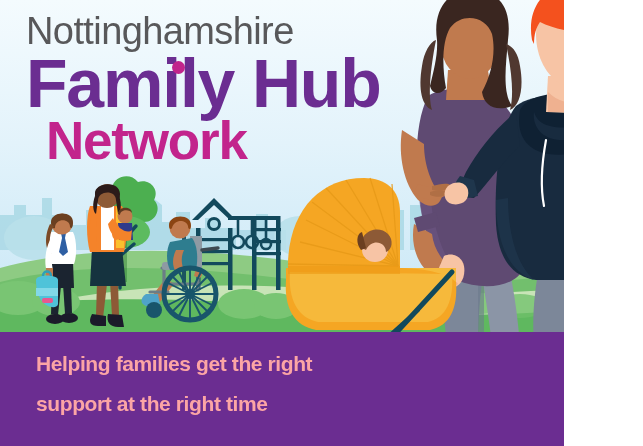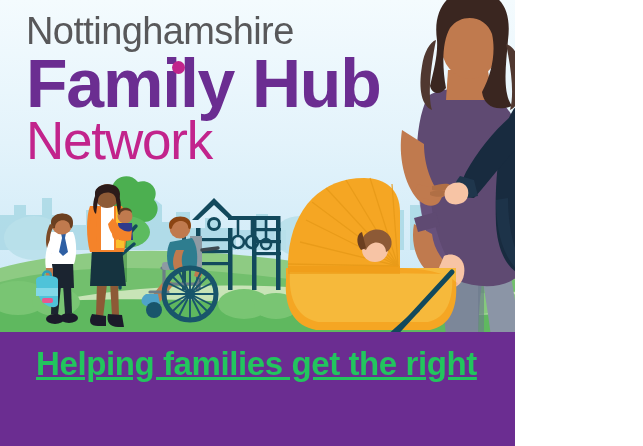--- a/index.html
+++ b/index.html
@@ -1,21 +1,21 @@
 <!DOCTYPE html>
 <html><head>
 <meta charset="utf-8">
 <style>
   * { margin:0; padding:0; box-sizing:border-box; }
   html,body { background:#ffffff; }
   body { font-family:"Liberation Sans", sans-serif; }
 
   #banner {
     position:relative;
-    width:515px;
+    width:564px;
     height:446px;
     overflow:hidden;
     background:linear-gradient(180deg,#f4fbfe 0%,#e3f3fb 32%,#cfeaf7 62%,#c3e5f4 100%);
   }
 
   
   .wordmark { position:absolute; left:26px; top:8px; z-index:30; }
   .wm-county {
     font-size:38px;
     line-height:46px;
@@ -29,24 +29,25 @@
     line-height:59px;
     font-weight:700;
     letter-spacing:-1.2px;
     color:#6b2d91;
     white-space:nowrap;
     position:relative;
   }
   .wm-net {
     font-size:53px;
     line-height:56px;
-    font-weight:400;
+    font-weight:700;
     letter-spacing:-1.2px;
     color:#c2248c;
     white-space:nowrap;
+    margin-left:20px;
   }
   .idot {
     position:absolute;
     width:13px; height:13px;
     border-radius:50%;
     background:#c2248c;
     left:146px; top:7px;
   }
 
   
@@ -54,27 +55,26 @@
     position:absolute;
     left:0; bottom:0;
     width:100%;
     height:114px;
     background:#6b2d91;
     z-index:40;
   }
   .strap-text {
     position:absolute;
     left:36px; top:12px;
-    color:#22c55e;
-    font-size:33px;
+    color:#fca5a5;
+    font-size:21px;
     font-weight:700;
     line-height:40px;
     letter-spacing:-0.4px;
     width:560px;
-    text-decoration:underline;
   }
 
   
   .layer { position:absolute; left:0; top:0; width:643px; height:446px; }
   .layer.z5  { z-index:5; }
   .layer.z10 { z-index:10; }
   .layer.z15 { z-index:15; }
   .layer.z20 { z-index:20; }
   .layer.z25 { z-index:25; }
   svg { display:block; }
@@ -407,16 +407,17 @@
     <div class="wm-main">
       <span>Family Hub</span>
       <span class="idot"></span>
     </div>
     <div class="wm-net">Network</div>
   </div>
 
   <div class="strap">
     <div class="strap-text">
       <div>Helping families get the right</div>
+      <div>support at the right time</div>
     </div>
   </div>
 
 </div>
 
 </body></html>

